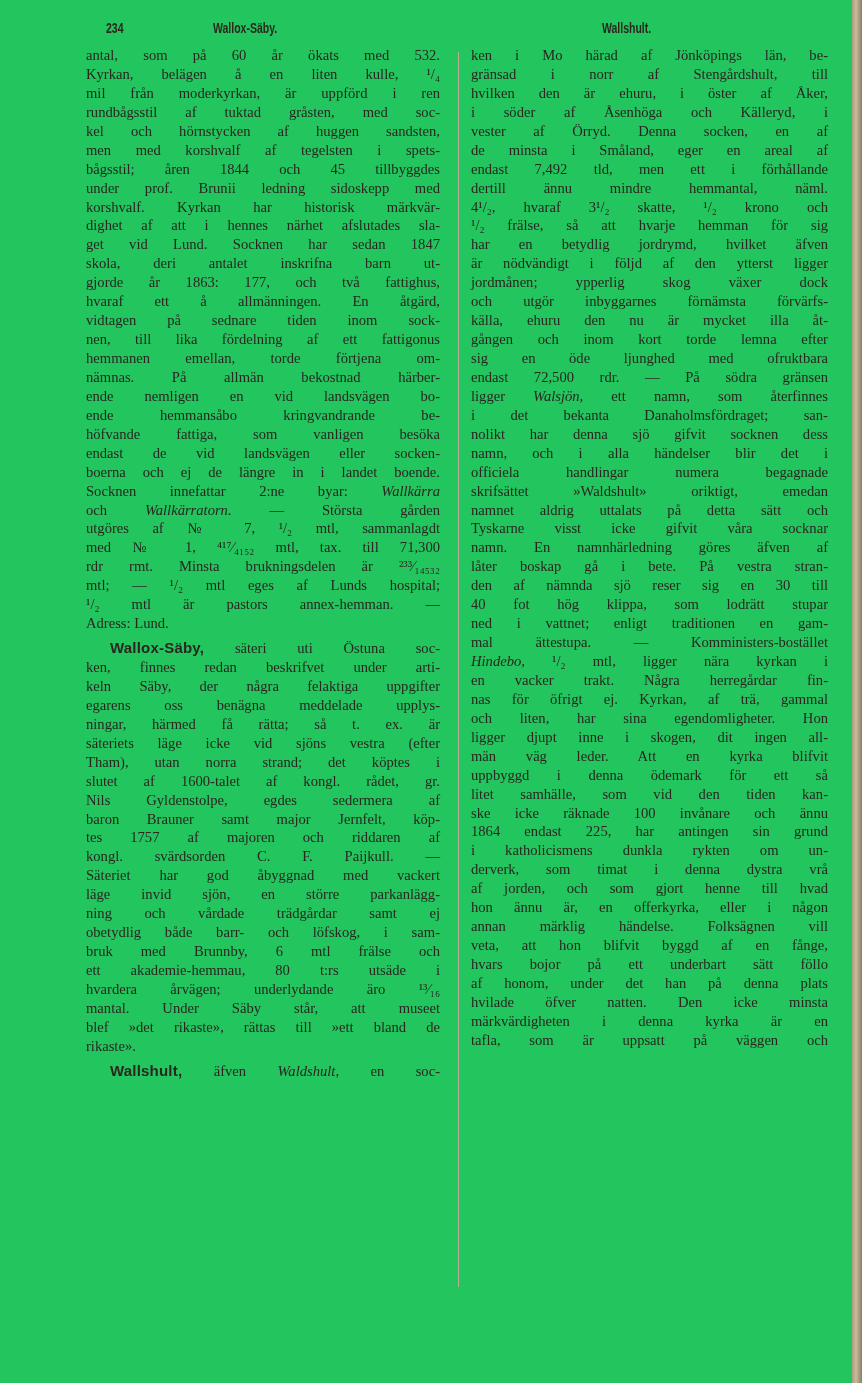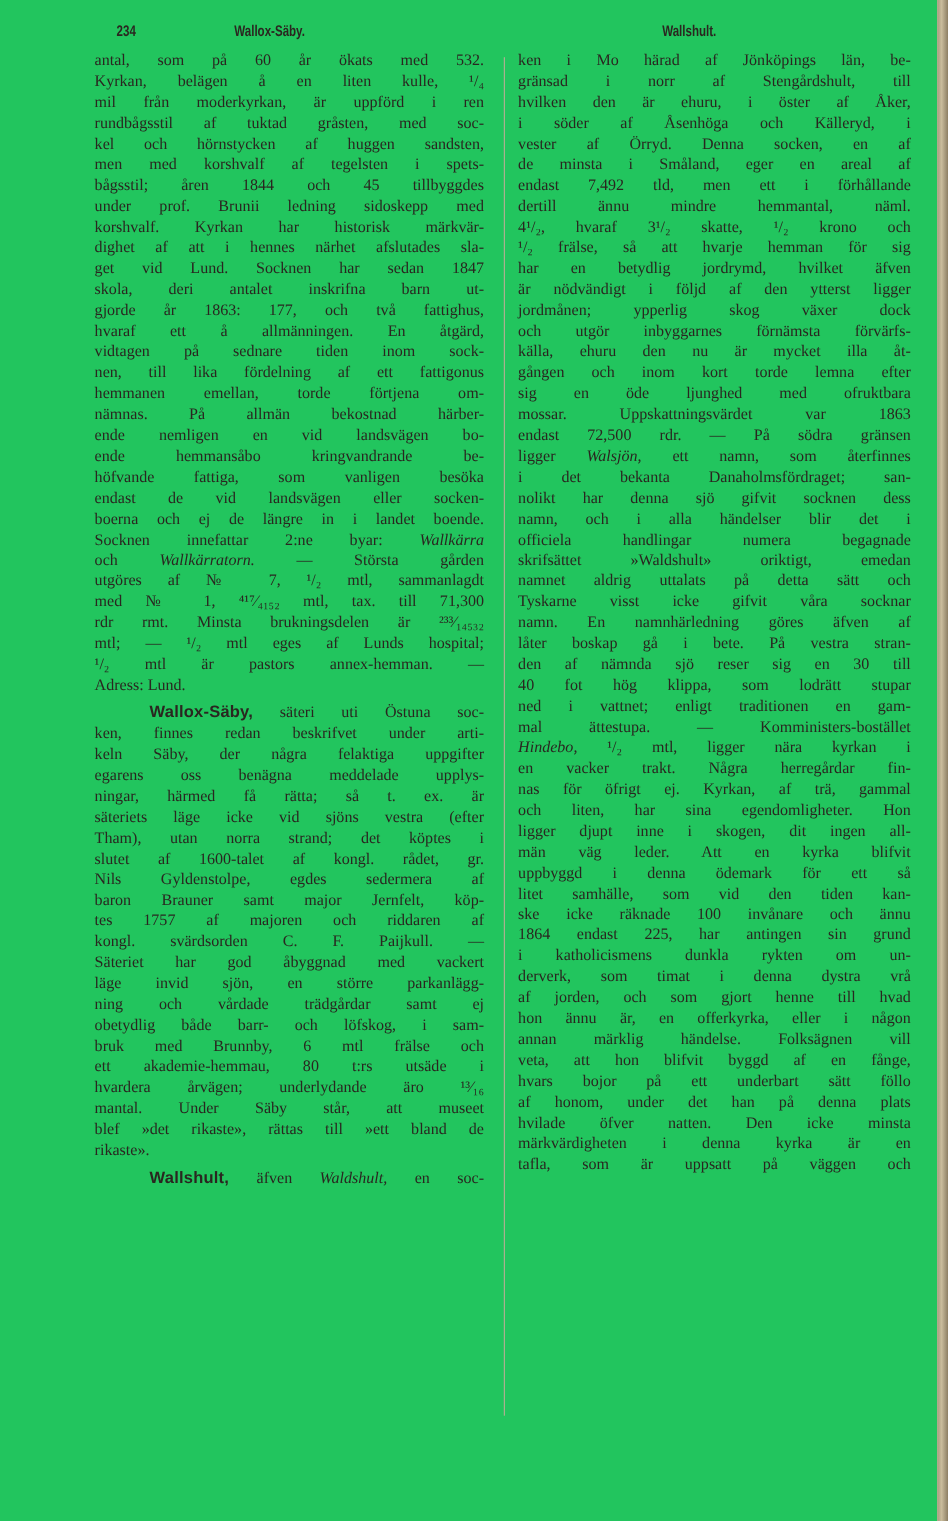--- a/index.html
+++ b/index.html
@@ -37,21 +37,21 @@
     .col-left { left: 86px; width: 354px; }
     .col-right { left: 471px; width: 357px; }
     .divider {
       position: absolute; left: 458px; top: 52px; width: 1px; height: 1235px;
       background: #b8ad95;
     }
     .line { display: block; text-align: justify; text-align-last: justify; white-space: nowrap; overflow: visible; height: 18.95px; }
     .line.last { text-align-last: left; }
     .indent { padding-left: 24px; }
     .gap { height: 6px; display: block; }
-    b { font-family: "Liberation Sans", "DejaVu Sans", sans-serif; font-weight: bold; font-size: 15px; letter-spacing: 0.2px; margin-left: 26px; }
+    b { font-family: "Liberation Sans", "DejaVu Sans", sans-serif; font-weight: bold; font-size: 15px; letter-spacing: 0.2px; }
     i { font-style: italic; }
   </style>
 </head>
 <body>
 
 <div class="page">
 
   <div class="header">
     <span class="page-num">234</span>
     <span class="head-left">Wallox-Säby.</span>
@@ -138,21 +138,20 @@
     <span class="line">dertill ännu mindre hemmantal, näml.</span>
     <span class="line">4¹/₂, hvaraf 3¹/₂ skatte, ¹/₂ krono och</span>
     <span class="line">¹/₂ frälse, så att hvarje hemman för sig</span>
     <span class="line">har en betydlig jordrymd, hvilket äfven</span>
     <span class="line">är nödvändigt i följd af den ytterst ligger</span>
     <span class="line">jordmånen; ypperlig skog växer dock</span>
     <span class="line">och utgör inbyggarnes förnämsta förvärfs-</span>
     <span class="line">källa, ehuru den nu är mycket illa åt-</span>
     <span class="line">gången och inom kort torde lemna efter</span>
     <span class="line">sig en öde ljunghed med ofruktbara</span>
-    <span class="line">mossar. Uppskattningsvärdet var 1863</span>
     <span class="line">endast 72,500 rdr. — På södra gränsen</span>
     <span class="line"><span>ligger </span><i>Walsjön,</i><span> ett namn, som återfinnes</span></span>
     <span class="line">i det bekanta Danaholmsfördraget; san-</span>
     <span class="line">nolikt har denna sjö gifvit socknen dess</span>
     <span class="line">namn, och i alla händelser blir det i</span>
     <span class="line">officiela handlingar numera begagnade</span>
     <span class="line">skrifsättet »Waldshult» oriktigt, emedan</span>
     <span class="line">namnet aldrig uttalats på detta sätt och</span>
     <span class="line">Tyskarne visst icke gifvit våra socknar</span>
     <span class="line">namn. En namnhärledning göres äfven af</span>

